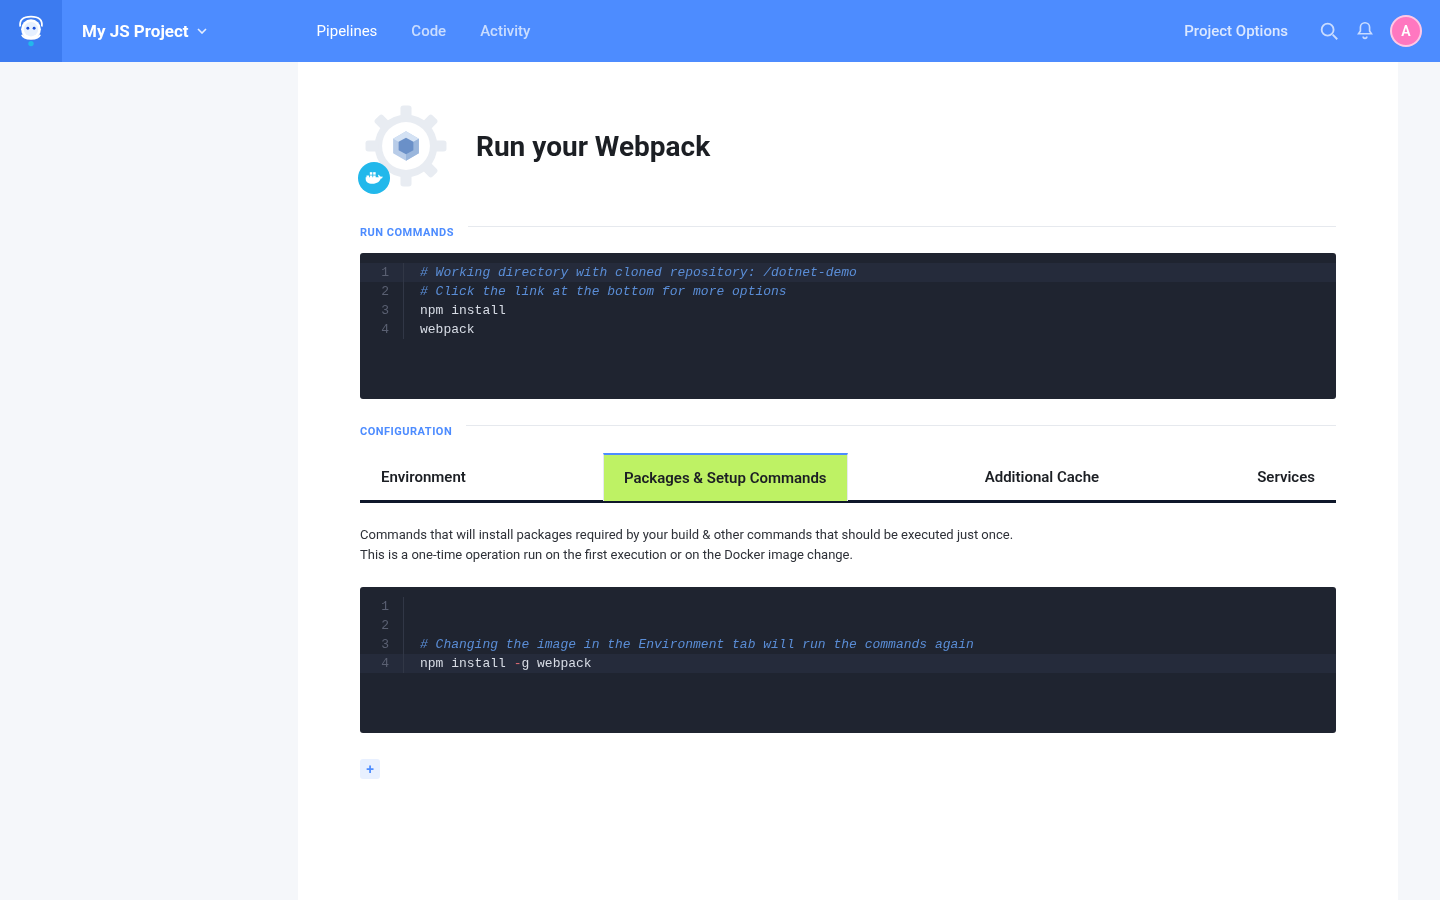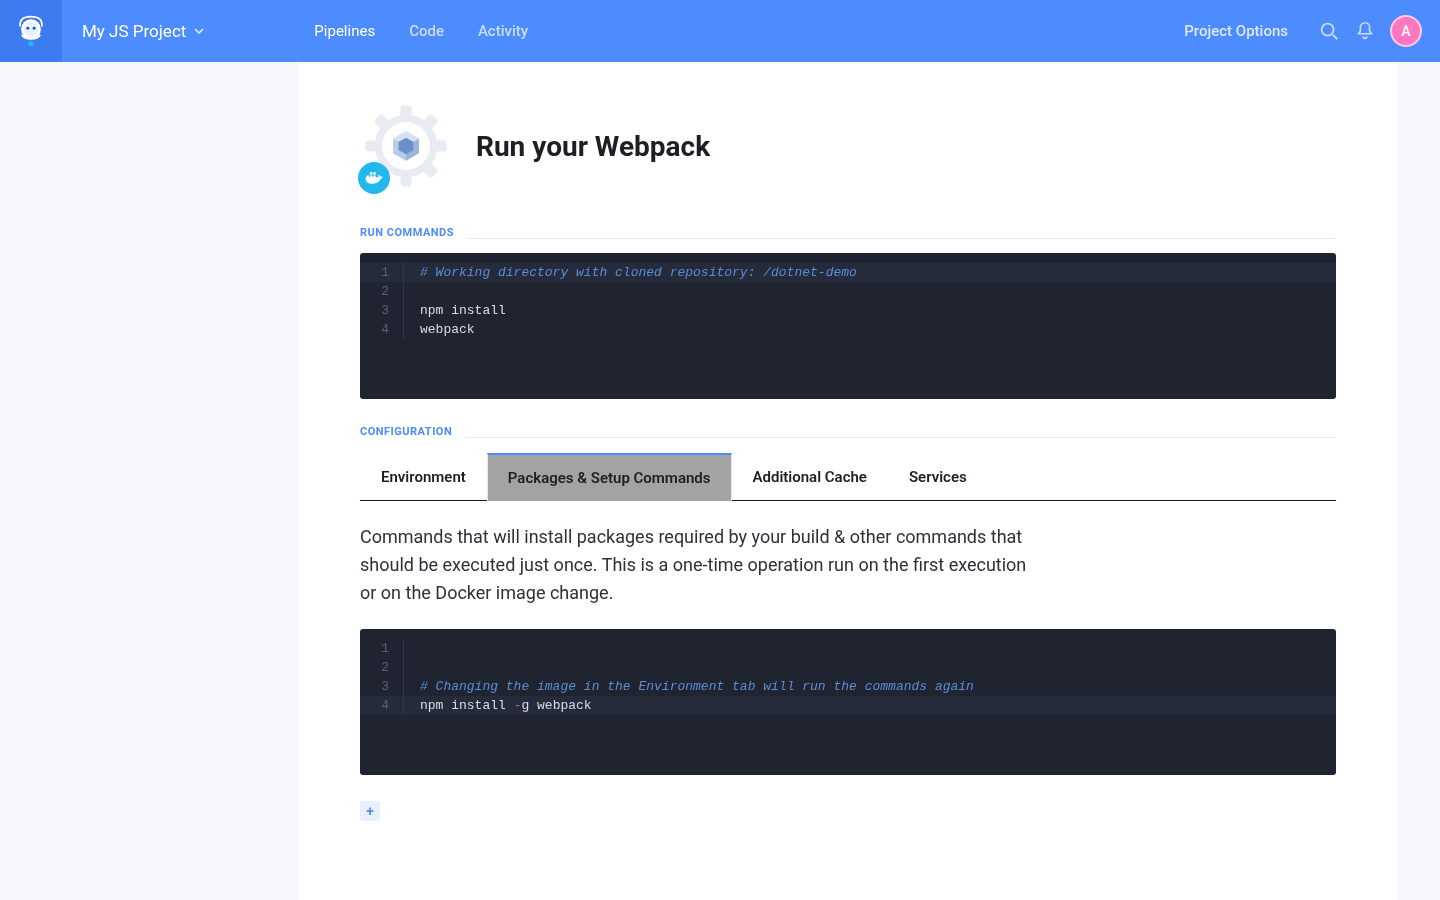--- a/index.html
+++ b/index.html
@@ -26,21 +26,21 @@
   display: flex;
   align-items: center;
   justify-content: center;
 }
 .logo-box svg { width: 36px; height: 36px; }
 .project-selector {
   display: flex;
   align-items: center;
   padding: 0 20px;
   font-size: 17px;
-  font-weight: 400;
+  font-weight: 700;
   cursor: pointer;
 }
 .project-selector .caret { margin-left: 8px; opacity: .85; }
 .nav-tabs {
   display: flex;
   gap: 34px;
   margin-left: 90px;
   font-size: 15px;
 }
 .nav-tabs .nav-item {
@@ -125,21 +125,21 @@
 }
 .page-title {
   font-size: 28px;
   font-weight: 700;
   color: #1c1f24;
 }
 
 
 .section-label {
   display: flex;
-  align-items: flex-end;
+  align-items: flex-start;
   gap: 14px;
   margin-bottom: 14px;
 }
 .section-label span {
   font-size: 11px;
   font-weight: 700;
   letter-spacing: .5px;
   color: #4d8cff;
 }
 .section-label .hr {
@@ -175,42 +175,43 @@
   padding-left: 16px;
   color: #d8dde6;
   white-space: pre;
 }
 .editor .comment { color: #5a8dd6; font-style: italic; text-align: center; }
 .editor .op { color: #e06c75; }
 
 
 .config-tabs {
   display: flex;
-  border-bottom: 1px solid #0f172a;
+  border-bottom: 3px solid #0f172a;
   margin-bottom: 22px;
+  justify-content: space-between;
 }
 .config-tabs .tab {
   padding: 14px 20px;
   font-size: 15px;
   font-weight: 600;
   color: #1c1f24;
   cursor: pointer;
   border: 1px solid transparent;
   border-bottom: none;
   position: relative;
   bottom: -1px;
 }
 .config-tabs .tab.active {
   border-color: #e6e9ee;
   border-top: 2px solid #4d8cff;
-  background: #a3a3a3;
+  background: #bef264;
 }
 
 .config-desc {
-  font-size: 18px;
+  font-size: 13px;
   line-height: 1.55;
   color: #2e3138;
   margin-bottom: 22px;
   max-width: 680px;
 }
 
 
 .more-options {
   display: flex;
   align-items: center;
@@ -322,20 +323,21 @@
     <div class="hr"></div>
   </div>
 
   <div class="editor" id="editor1">
       <div class="row hl">
         <div class="ln">1</div>
         <div class="code"><span class="comment"># Working directory with cloned repository: /dotnet-demo</span></div>
       </div>
       <div class="row">
         <div class="ln">2</div>
+        <div class="code"><span class="comment"># Click the link at the bottom for more options</span></div>
       </div>
       <div class="row">
         <div class="ln">3</div>
         <div class="code">npm install</div>
       </div>
       <div class="row">
         <div class="ln">4</div>
         <div class="code">webpack</div>
       </div>
     </div>

